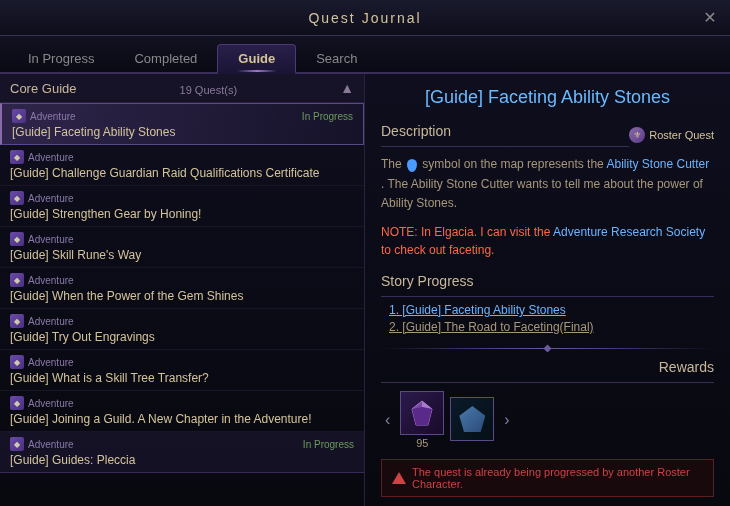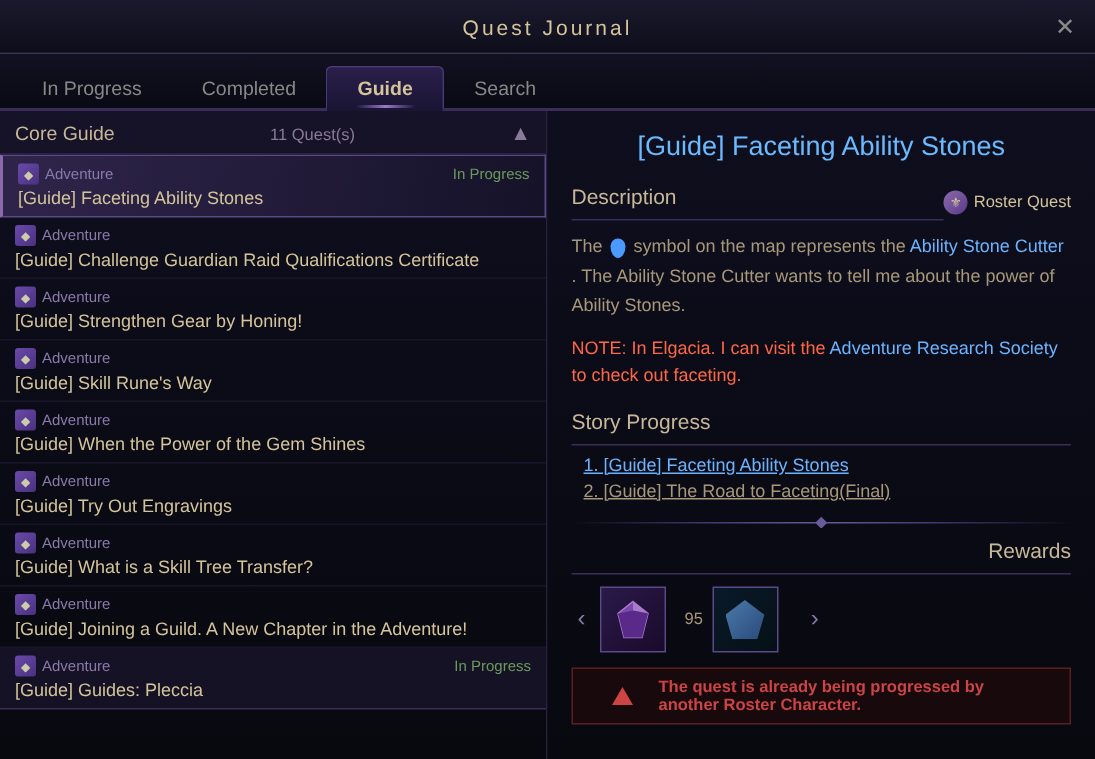--- a/index.html
+++ b/index.html
@@ -295,23 +295,23 @@
       margin-top: 8px;
     }
     .reward-nav {
       color: #8a7aaa;
       font-size: 16px;
       cursor: pointer;
       padding: 4px;
     }
     .reward-item {
       display: flex;
-      flex-direction: row;
-      align-items: center;
-      gap: 12px;
+      flex-direction: column;
+      align-items: center;
+      gap: 2px;
     }
     .reward-box {
       width: 44px;
       height: 44px;
       border: 1px solid #5a4a8a;
       background: linear-gradient(135deg, #1a1428, #0f0f1e);
       display: flex;
       align-items: center;
       justify-content: center;
       position: relative;
@@ -339,28 +339,27 @@
       width: 26px;
       height: 26px;
       background: linear-gradient(135deg, #4a7aaa, #2a4a7a);
       clip-path: polygon(50% 0%, 100% 38%, 82% 100%, 18% 100%, 0% 38%);
     }
 
     
     .warning-msg {
       display: flex;
       align-items: center;
-      gap: 17px;
+      gap: 6px;
       font-size: 11px;
       color: #cc4444;
       background: rgba(40,10,10,0.5);
-      padding: 6px 26px;
+      padding: 6px 10px;
       border: 1px solid #5a2020;
       margin-top: 8px;
-      font-weight: bold;
     }
 
     
     .tab-decoration {
       position: absolute;
       bottom: 0;
       left: 50%;
       transform: translateX(-50%);
       width: 40px;
       height: 2px;
@@ -412,21 +411,21 @@
   </div>
 </div>
 
 <div class="main-layout">
 
   <div class="left-panel">
 
 
     <div class="quest-list-header">
       <span class="quest-list-header-title">Core Guide</span>
-      <span class="quest-count">11 Quest(s)</span>
+      <span class="quest-count">19 Quest(s)</span>
       <span class="collapse-btn">▲</span>
     </div>
 
     <div class="quest-list">
 
       <div class="quest-item selected">
         <div class="quest-item-type">
           <span class="quest-icon">◆</span>
           <span>Adventure</span>
           <span class="quest-item-status" style="position:static; margin-left:auto; color:#6a9a5a;">In Progress</span>

